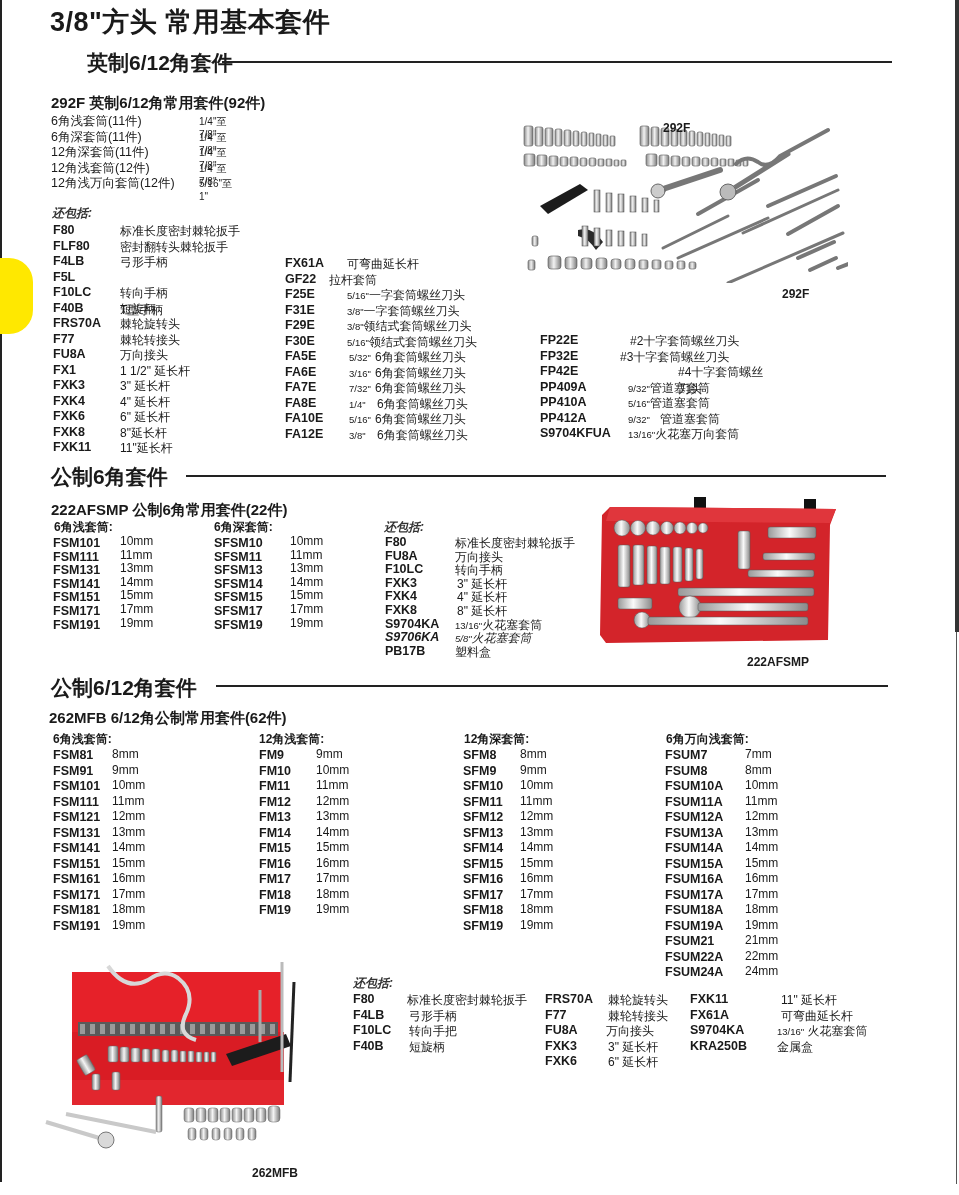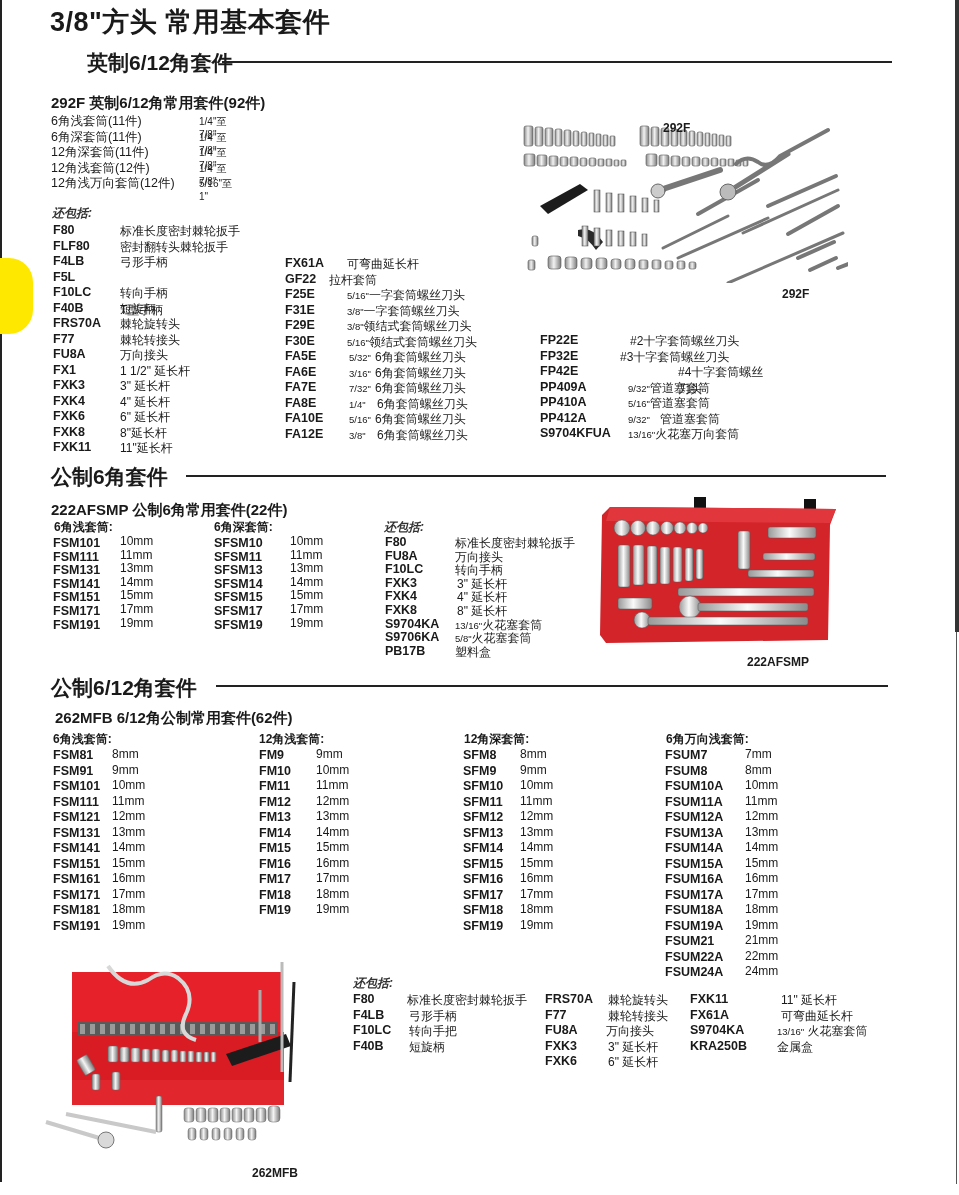--- a/index.html
+++ b/index.html
@@ -409,21 +409,21 @@
       <span class="desc" style="left:72px;">4" 延长杆</span>
     </div>
   <div class="row" style="height:13.6px;">
       <span class="code">FXK8</span>
       <span class="desc" style="left:72px;">8" 延长杆</span>
     </div>
   <div class="row" style="height:13.6px;">
       <span class="code">S9704KA</span>
       <span class="desc" style="left:70px;"><span class="small">13/16"</span><span>火花塞套筒</span></span>
     </div>
-  <div class="row" style="height:13.6px;">
+  <div class="row" style="height:13.6px;font-style:italic;">
       <span class="code">S9706KA</span>
       <span class="desc" style="left:70px;"><span class="small">5/8"</span><span>火花塞套筒</span></span>
     </div>
   <div class="row" style="height:13.6px;">
       <span class="code">PB17B</span>
       <span class="desc" style="left:70px;">塑料盒</span>
     </div>
 </div>
 
 <div class="photo" style="left:598px; top:495px; width:240px; height:152px;">
@@ -465,21 +465,21 @@
       <circle cx="44" cy="125" r="8"></circle>
       <rect x="50" y="122" width="160" height="8" rx="2"></rect>
     </g>
   </svg>
 </div>
 <div class="caption" style="left:747px; top:655px;">222AFSMP</div>
 
 <div class="abs section-title" style="left:51px; top:674px;">公制6/12角套件</div>
 <div class="section-rule" style="left:216px; top:685px; width:672px;"></div>
 
-<div class="abs set-title" style="left:55px; top:709px;">262MFB  6/12角公制常用套件(62件)</div>
+<div class="abs set-title" style="left:49px; top:709px;">262MFB  6/12角公制常用套件(62件)</div>
 
 <div class="abs group-label" style="left:53px; top:731px;">6角浅套筒:</div>
 <div class="list" style="left:53px; top:748px; width:160px;">
   <div class="row">
       <span class="code">FSM81</span>
       <span class="desc" style="left:59px; top:-1px;">8mm</span>
     </div>
   <div class="row">
       <span class="code">FSM91</span>
       <span class="desc" style="left:59px; top:-1px;">9mm</span>

